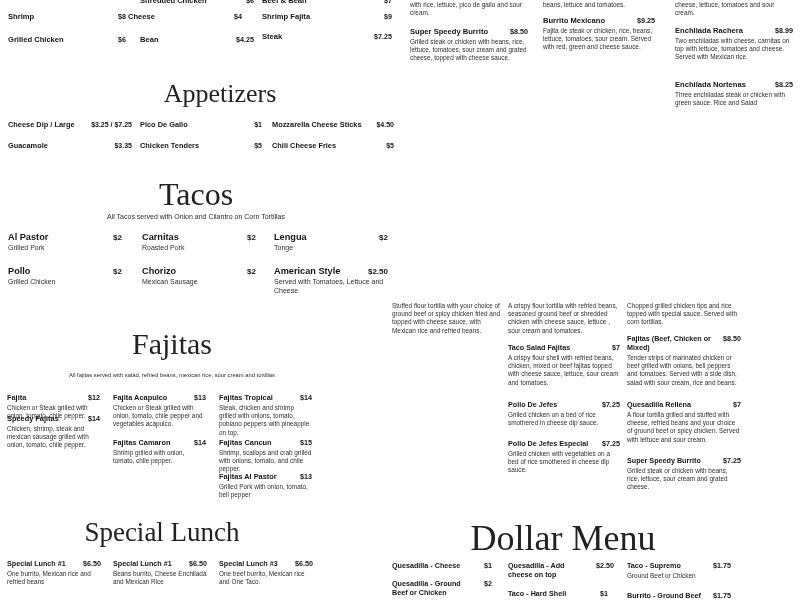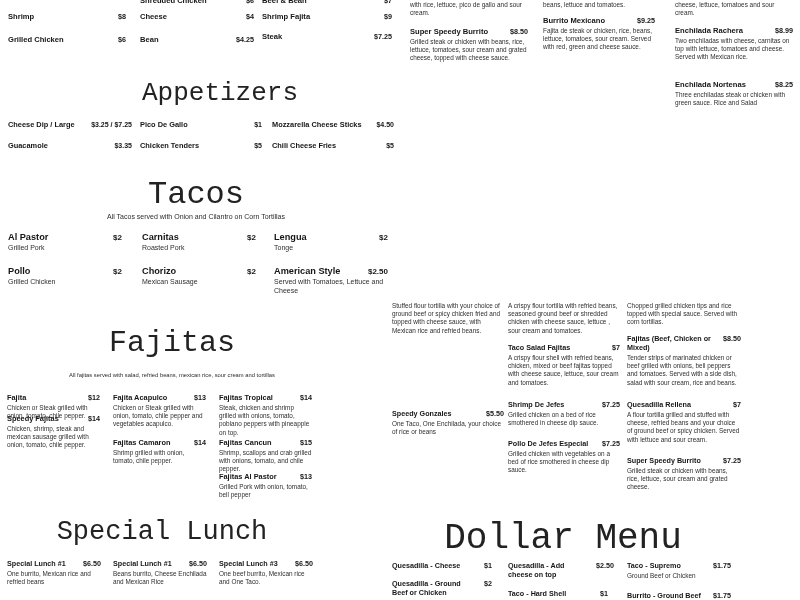--- a/index.html
+++ b/index.html
@@ -5,21 +5,21 @@
   html,body{margin:0;padding:0;background:#ffffff}
   #menu{position:relative;width:800px;height:600px;overflow:hidden;background:#ffffff;
         color:#161616;font-family:"Liberation Sans",sans-serif}
   .sec{position:absolute;inset:0}
   .abs{position:absolute}
   .nr{display:flex;justify-content:space-between;align-items:flex-start;gap:3px}
   .nm{font-weight:700;line-height:9px;font-size:7.6px;white-space:nowrap}
   .pr{font-weight:700;line-height:9px;white-space:nowrap;font-size:7.2px}
   .ds{color:#2e2e2e;font-size:6.4px;line-height:8.2px;margin-top:2px}
   .carry{color:#2e2e2e;font-size:6.4px;line-height:8.2px}
-  .h{font-family:Liberation Mono, monospace;text-align:center;color:#222;line-height:1.05}
+  .h{font-family:Liberation Serif, serif;text-align:center;color:#222;line-height:1.05}
   .ctr{text-align:center}
   .s-app .nm{font-size:7.4px}
   .s-app .pr{font-size:7px}
   .s-tacos .nm{font-size:9.2px}
   .s-tacos .pr{font-size:8px}
   .s-tacos .ds{font-size:7px;line-height:8.6px}
   .s-spec .nm{font-size:7.2px;white-space:normal}
   .s-faj .nm{font-size:7.4px}
   .s-lunch .nm{font-size:7.2px}
   .s-dollar .nm{font-size:7.2px}
@@ -39,21 +39,21 @@
     </div>
     <div class="abs nr" style="left:8px;top:35px;width:118px">
       <span class="nm">Grilled Chicken</span>
       <span class="pr">$6</span>
     </div>
 
     <div class="abs nr" style="left:140px;top:-4px;width:114px">
       <span class="nm">Shredded Chicken</span>
       <span class="pr">$6</span>
     </div>
-    <div class="abs nr" style="left:140px;top:12px;width:114px">
+    <div class="abs nr" style="left:128px;top:12px;width:114px">
       <span class="nm">Cheese</span>
       <span class="pr">$4</span>
     </div>
     <div class="abs nr" style="left:140px;top:35px;width:114px">
       <span class="nm">Bean</span>
       <span class="pr">$4.25</span>
     </div>
 
     <div class="abs nr" style="left:262px;top:-4px;width:130px">
       <span class="nm">Beef &amp; Bean</span>
@@ -176,39 +176,32 @@
         <span class="nm">American Style</span>
         <span class="pr">$2.50</span>
       </div>
       <div class="ds">Served with Tomatoes, Lettuce and Cheese</div>
     </div>
   </div>
 
   <div class="sec s-spec">
 
     <div class="abs ds" style="left:392px;top:300px;width:108px">Stuffed flour tortilla with your choice of ground beef or spicy chicken fried and topped with cheese sauce, with Mexican rice and refried beans.</div>
-    <div class="abs" style="left:392px;top:409px;width:112px">
-      <div class="nr">
-        <span class="nm">Speedy Gonzales</span>
-        <span class="pr">$5.50</span>
-      </div>
-      <div class="ds">One Taco, One Enchilada, your choice of rice or beans</div>
-    </div>
 
     <div class="abs ds" style="left:508px;top:300px;width:110px">A crispy flour tortilla with refried beans, seasoned ground beef or shredded chicken with cheese sauce, lettuce , sour cream and tomatoes.</div>
     <div class="abs" style="left:508px;top:343px;width:112px">
       <div class="nr">
         <span class="nm">Taco Salad Fajitas</span>
         <span class="pr">$7</span>
       </div>
       <div class="ds">A crispy flour shell with refried beans, chicken, mixed or beef fajitas topped with cheese sauce, lettuce, sour cream and tomatoes.</div>
     </div>
     <div class="abs" style="left:508px;top:400px;width:112px">
       <div class="nr">
-        <span class="nm">Shrimp De Jefes</span>
+        <span class="nm">Pollo De Jefes</span>
         <span class="pr">$7.25</span>
       </div>
       <div class="ds">Grilled chicken on a bed of rice smothered in cheese dip sauce.</div>
     </div>
     <div class="abs" style="left:508px;top:439px;width:112px">
       <div class="nr">
         <span class="nm">Pollo De Jefes Especial</span>
         <span class="pr">$7.25</span>
       </div>
       <div class="ds">Grilled chicken with vegetables on a bed of rice smothered in cheese dip sauce.</div>

